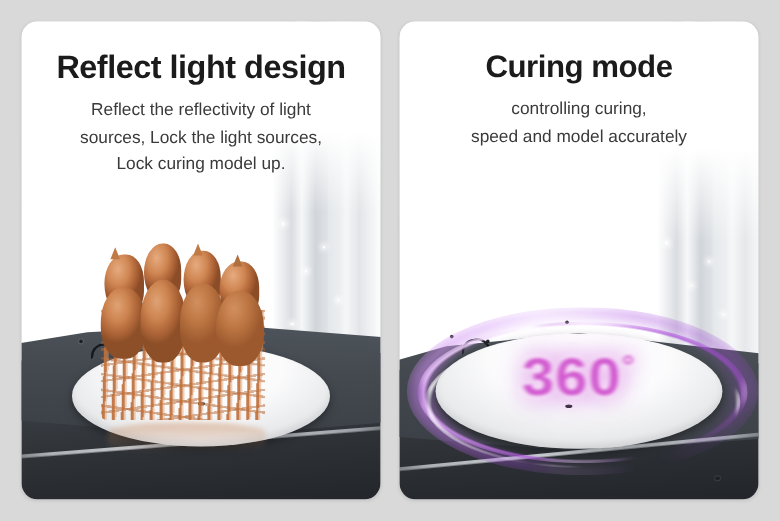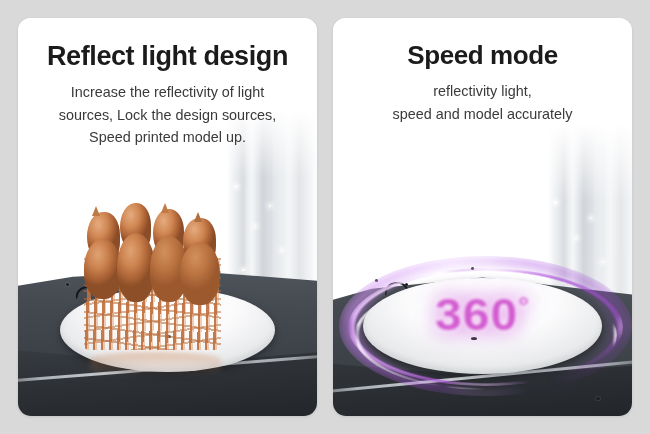--- a/index.html
+++ b/index.html
@@ -310,23 +310,23 @@
 </head>
 <body>
 
 <div class="stage">
 
   <div class="card left">
 
     <div class="txt">
       <h2 class="title">Reflect light design</h2>
       <p class="sub">
-        <span>Increase the reflectivity of light</span>
-        <span>sources, Lock the design sources,</span>
-        <span>Speed printed model up.</span>
+        <span>Reflect the reflectivity of light</span>
+        <span>sources, Lock the light sources,</span>
+        <span>Lock curing model up.</span>
       </p>
     </div>
 
     <div class="scene">
 
       <div class="chamber-glow" style="left:58%;"></div>
       <div class="chamber" style="left:70%;"></div>
       <div class="chamber wide" style="left:76%;top:-4%;height:74%;opacity:.55;"></div>
 
       <div class="spark" style="left:72.5%;top:42%;width:2.6px;height:2.6px;"></div>
@@ -371,23 +371,23 @@
         <div class="crest" style="left:80%;top:8%;border-bottom-color:#b06f3e;"></div>
         <div class="blob shade" style="left:70%;top:28%;width:29%;height:42%;"></div>
       </div>
 
     </div>
   </div>
 
   <div class="card right">
 
     <div class="txt">
-      <h2 class="title">Speed mode</h2>
+      <h2 class="title">Curing mode</h2>
       <p class="sub">
-        <span>reflectivity light,</span>
+        <span>controlling curing,</span>
         <span>speed and model accurately</span>
       </p>
     </div>
 
     <div class="scene">
 
       <div class="chamber-glow" style="left:56%;"></div>
       <div class="chamber" style="left:72%;height:84%;"></div>
       <div class="chamber wide" style="left:78%;top:-4%;height:80%;opacity:.5;"></div>
 

